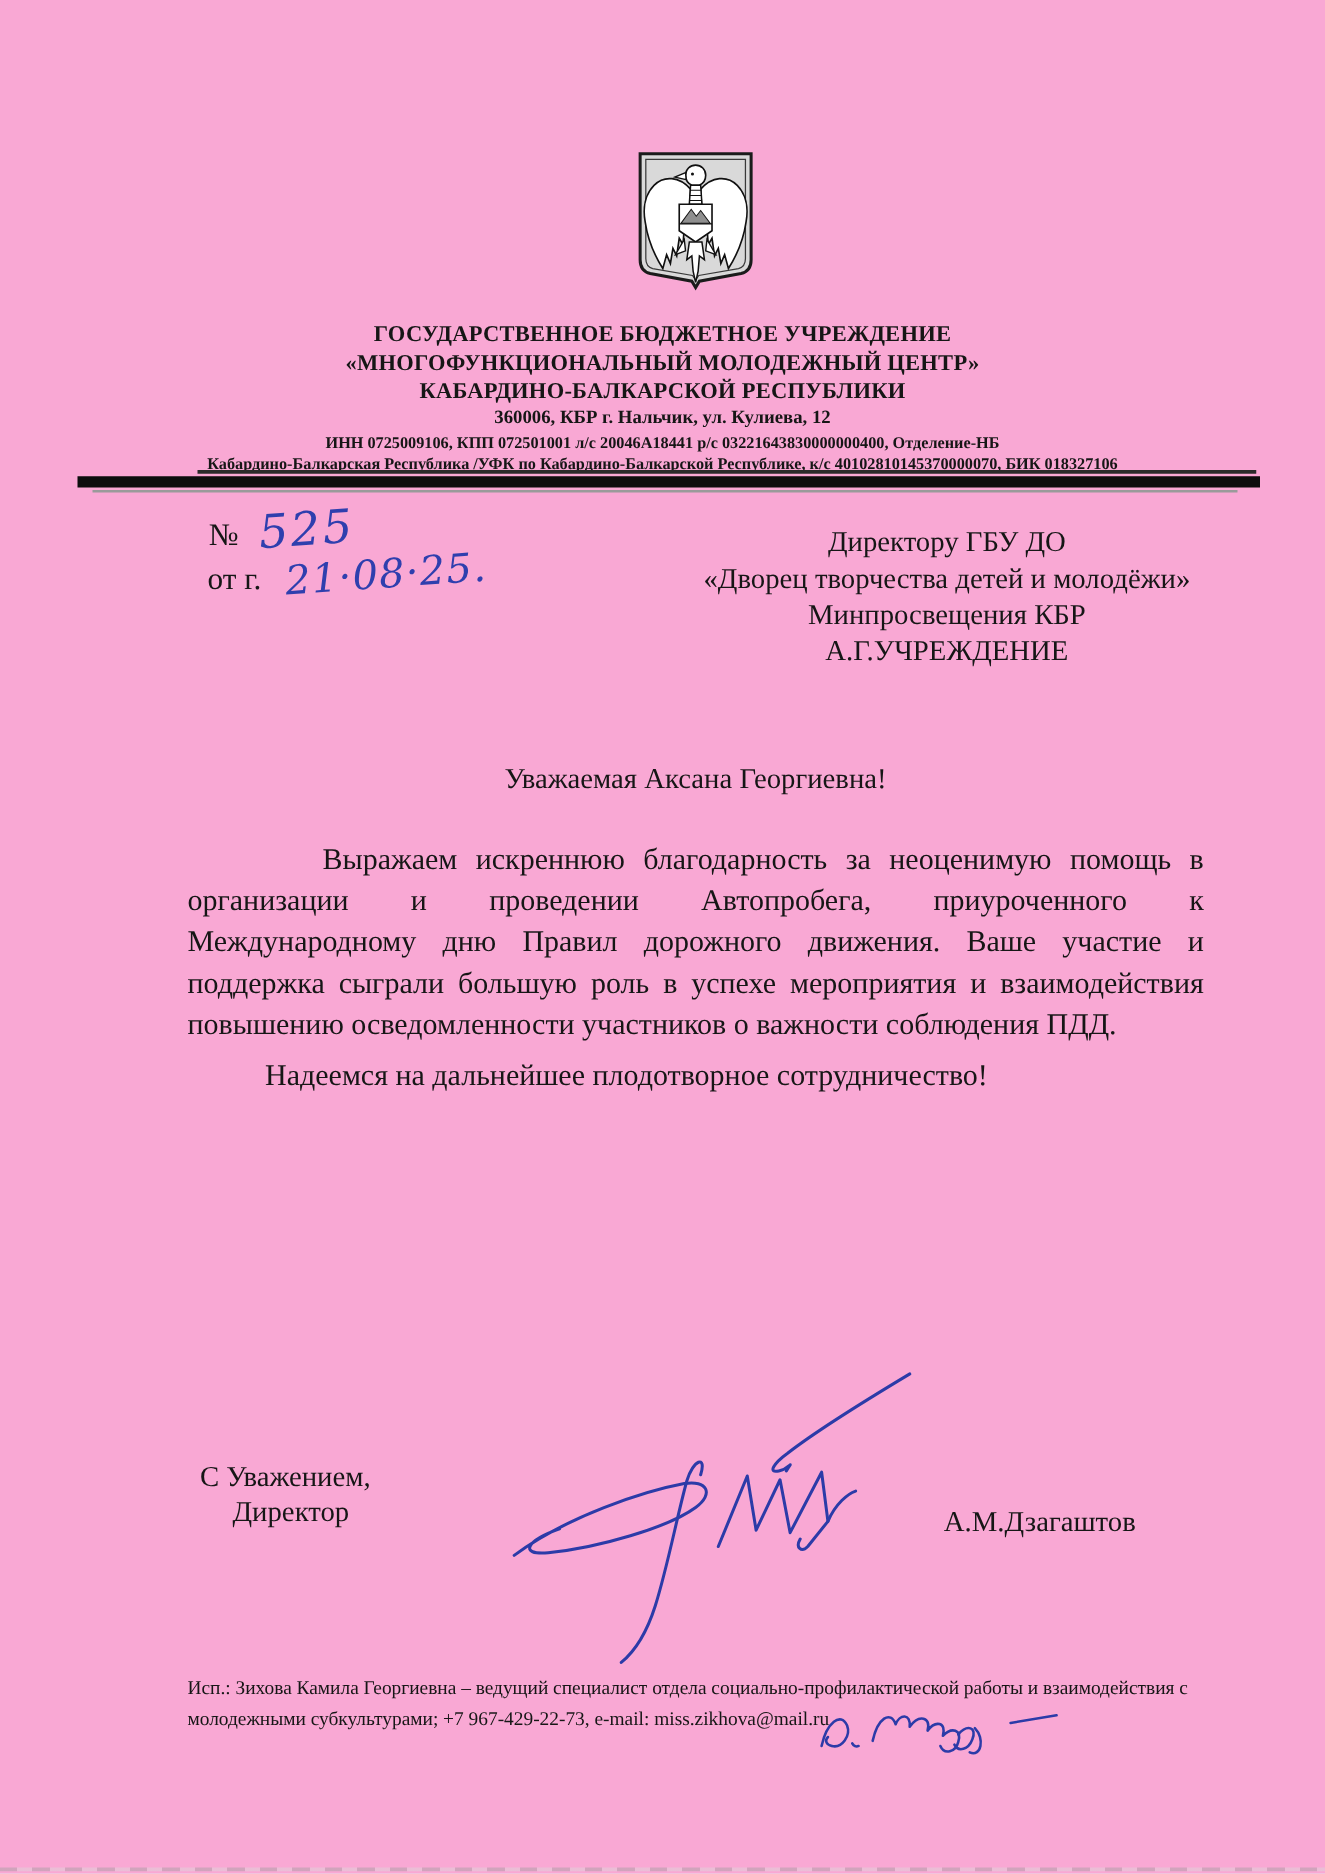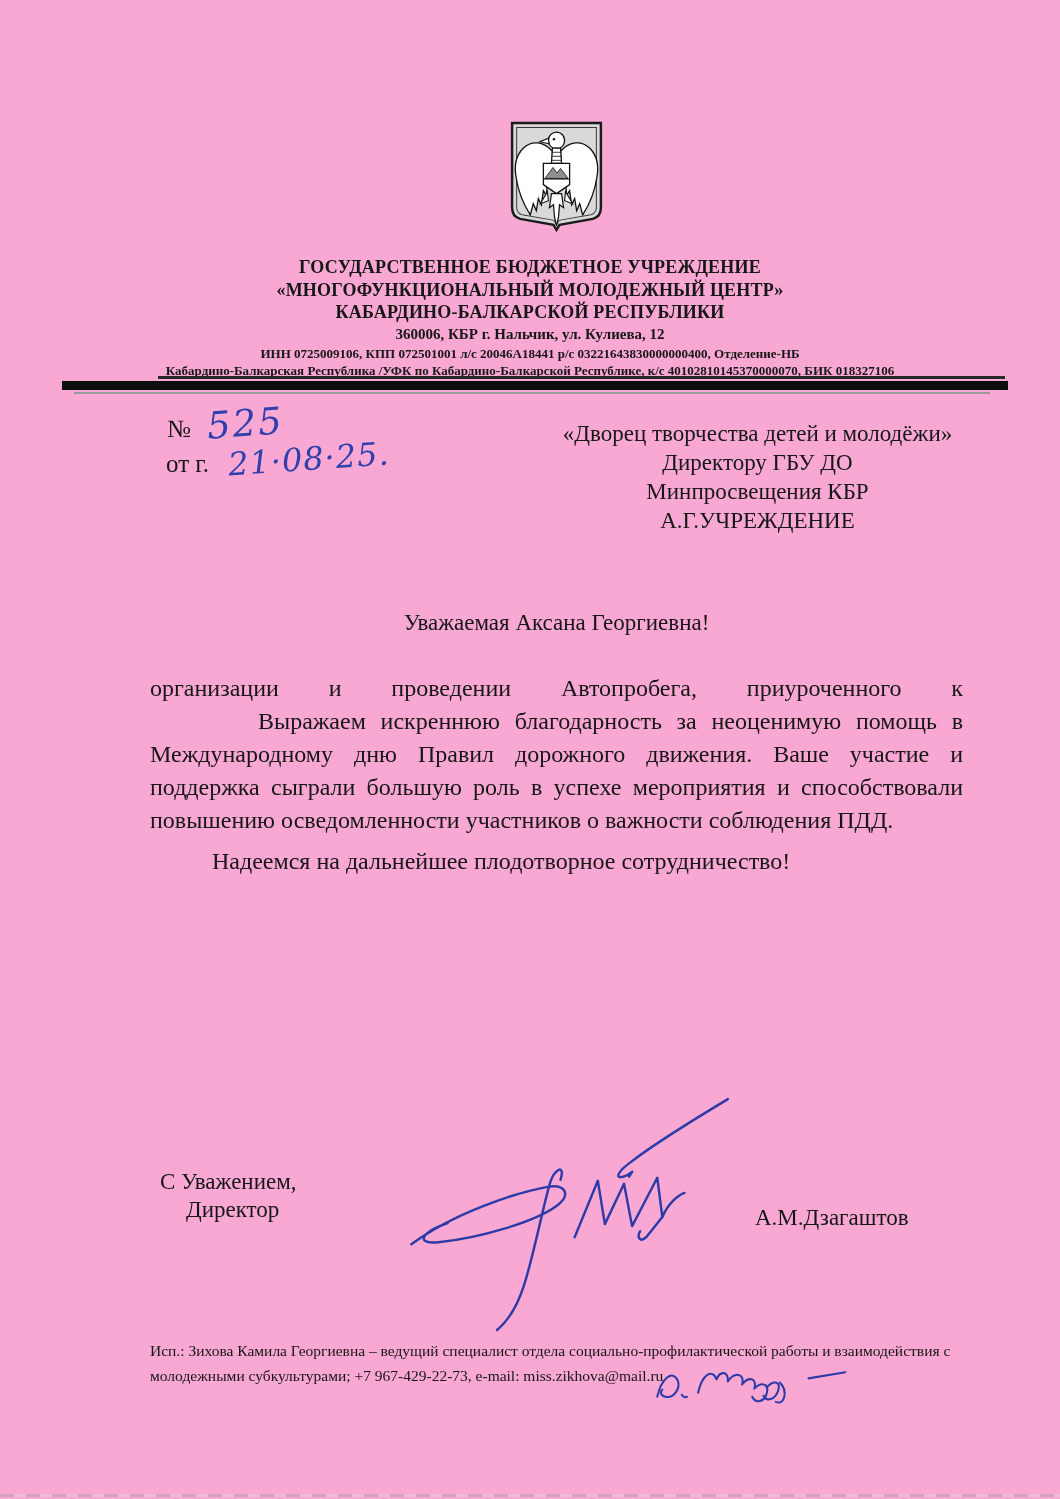--- a/index.html
+++ b/index.html
@@ -92,33 +92,33 @@
   <div class="rule-thin"></div>
   <div class="rule-thick"></div>
   <div class="rule-under"></div>
 
   <div class="ref-label ref-no">№</div>
   <div class="handwriting hw-number">525</div>
   <div class="ref-label ref-date">от  г.</div>
   <div class="handwriting hw-date">21·08·25.</div>
 
   <div class="addressee">
+    <div>Директору ГБУ ДО</div>
     <div>«Дворец творчества детей и молодёжи»</div>
-    <div>Директору ГБУ ДО</div>
     <div>Минпросвещения КБР</div>
     <div>А.Г.УЧРЕЖДЕНИЕ</div>
   </div>
 
   <div class="salutation">Уважаемая Аксана Георгиевна!</div>
 
   <div class="body-par">
+    <div class="jline jline-first">Выражаем искреннюю благодарность за неоценимую помощь в</div>
     <div class="jline">организации и проведении Автопробега, приуроченного к</div>
-    <div class="jline jline-first">Выражаем искреннюю благодарность за неоценимую помощь в</div>
     <div class="jline">Международному дню Правил дорожного движения. Ваше участие и</div>
-    <div class="jline">поддержка сыграли большую роль в успехе мероприятия и способствовали</div>
+    <div class="jline">поддержка сыграли большую роль в успехе мероприятия и взаимодействия</div>
     <div class="jline-last">повышению осведомленности участников о важности соблюдения ПДД.</div>
   </div>
 
   <div class="par2">Надеемся на дальнейшее плодотворное сотрудничество!</div>
 
   <div class="valediction">С Уважением,</div>
   <div class="sig-title">Директор</div>
   <div class="signer-name">А.М.Дзагаштов</div>
 
   <div class="dir-sign">

